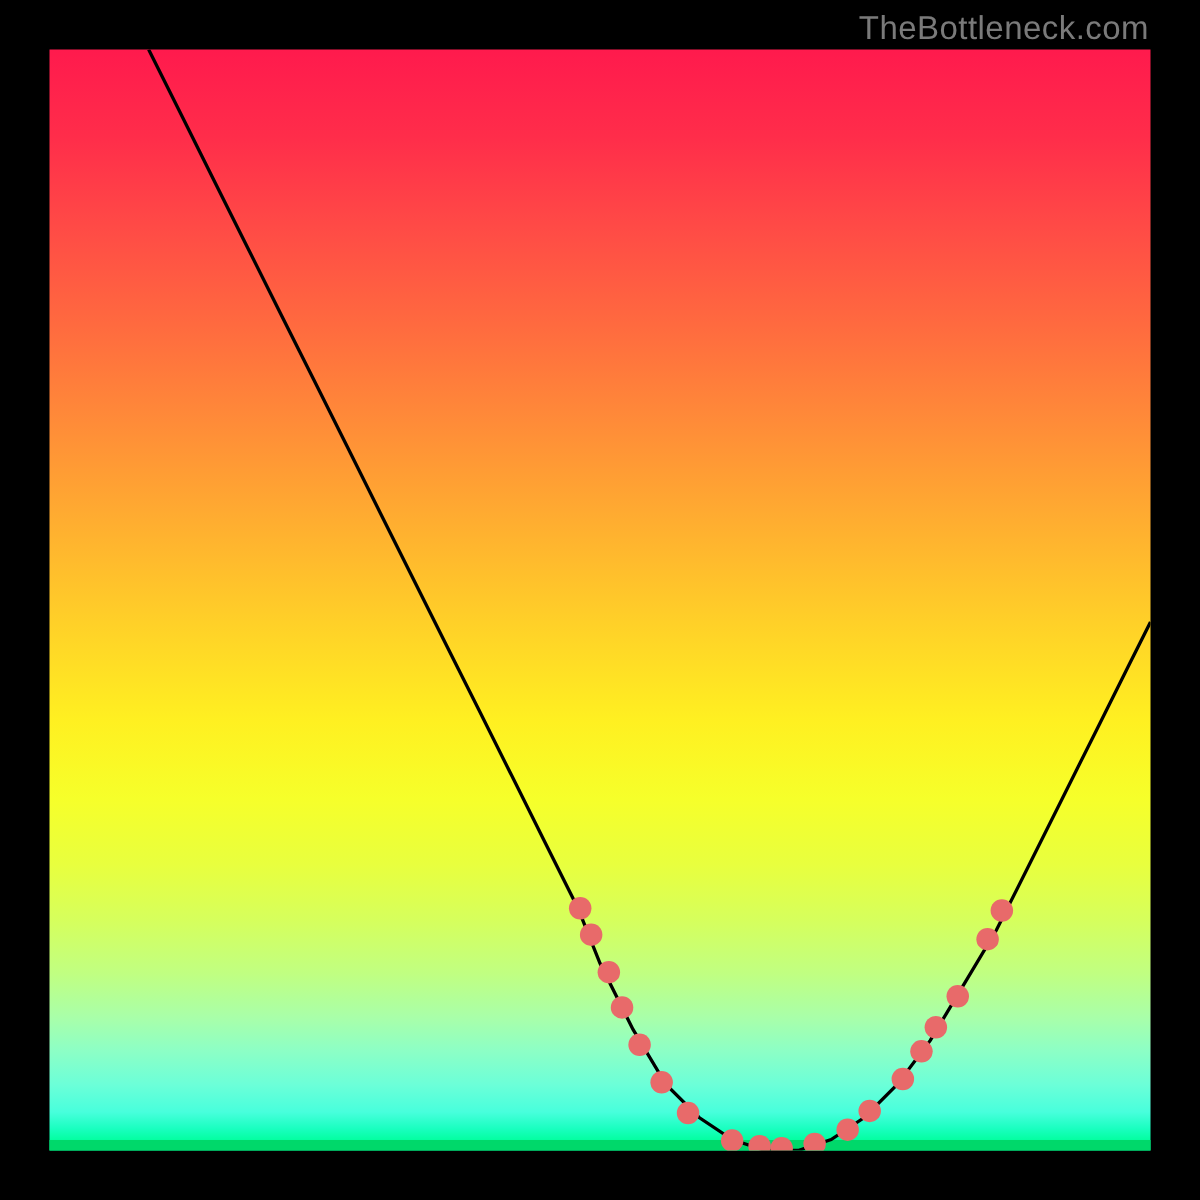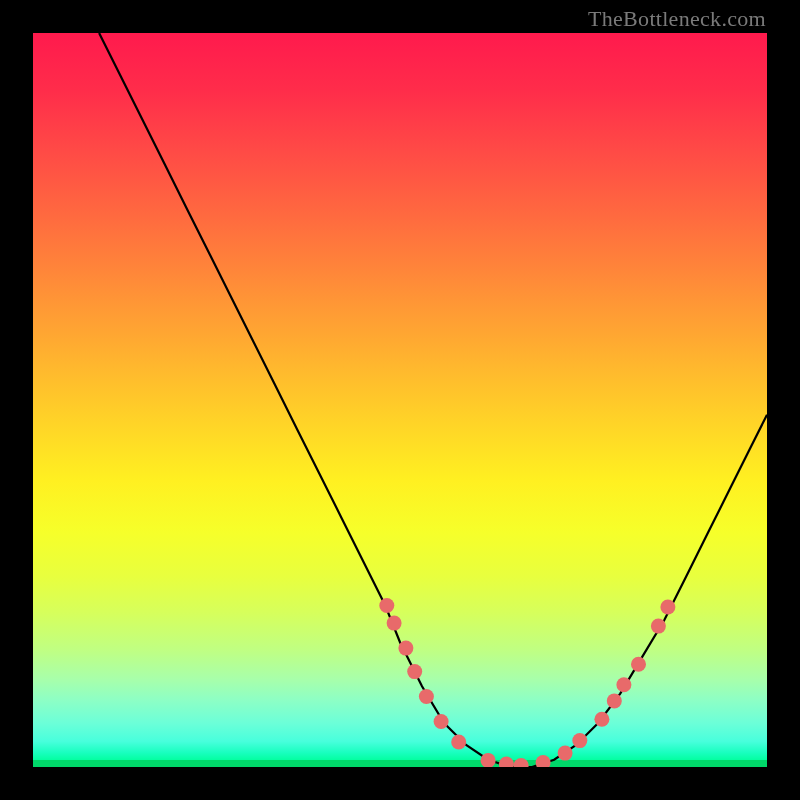--- a/index.html
+++ b/index.html
@@ -58,21 +58,21 @@
     left: 33px;
     top: 33px;
     width: 734px;
     height: 734px;
   }
   .watermark {
     position: absolute;
     top: 6px;
     right: 34px;
     color: #7a7a7a;
-    font-family: Liberation Serif, serif;
+    font-family: Liberation Sans, sans-serif;
     font-size: 22px;
     letter-spacing: 0.3px;
     user-select: none;
   }
 </style>
 </head>
 <body>
 
 <div class="frame">
   <div class="plot-area"></div>

